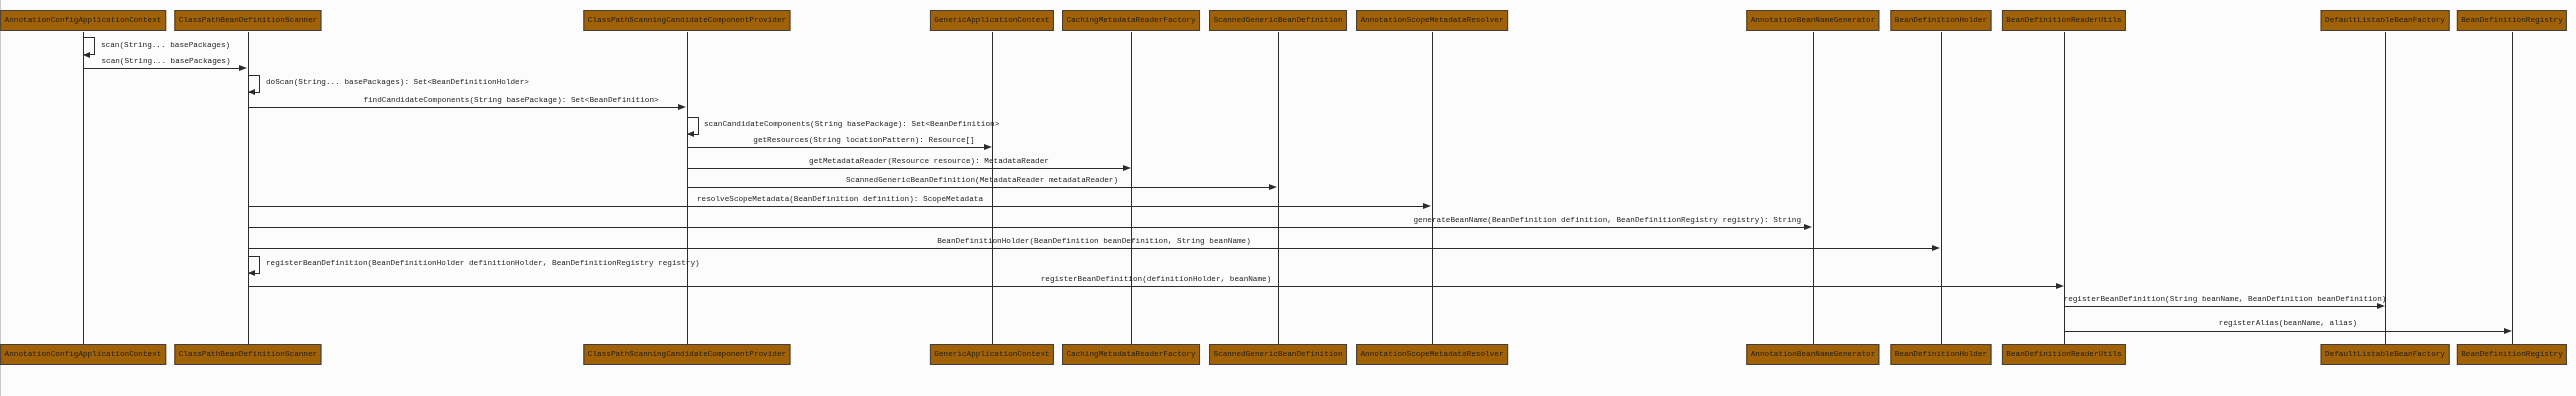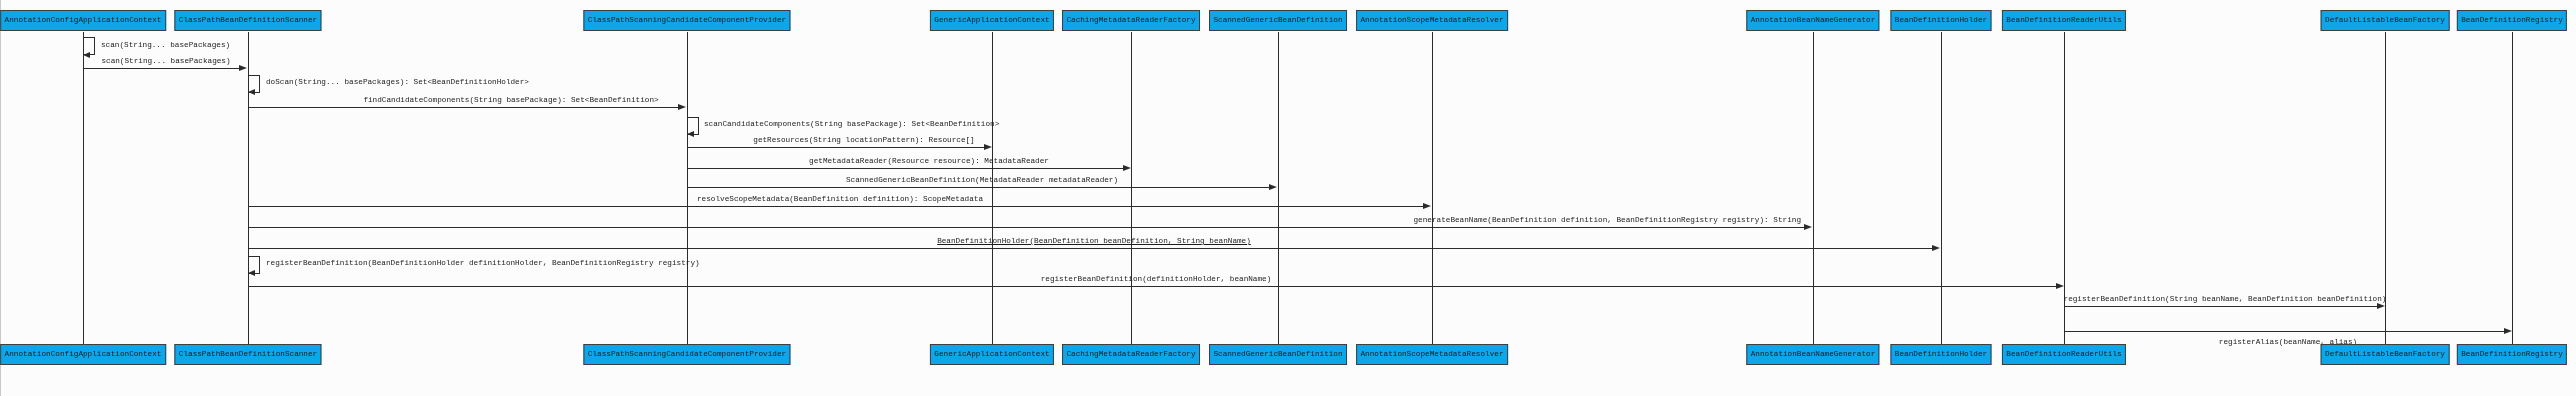--- a/index.html
+++ b/index.html
@@ -9,21 +9,21 @@
     background:#fcfcfc;
     font-family:"Liberation Mono","DejaVu Sans Mono",monospace;
     color:#1c1c1c;
   }
   #stage{position:relative;width:2576px;height:396px;}
   .edge-artifact{
     position:absolute;left:0;top:0;width:0.9px;height:396px;background:#c9c9c9;
   }
   .pbox{
     position:absolute;transform:translateX(-50%);
-    border:1.7px solid #3f3f3f;background:#0ea5e9;
+    border:1.7px solid #3f3f3f;background:#a16207;
     font-size:7.7px;line-height:19px;height:19px;
     padding:0 3.4px;white-space:nowrap;text-align:center;
     box-sizing:content-box;z-index:3;
   }
   .lifeline{
     position:absolute;width:0.9px;background:#2b2b2b;z-index:1;
   }
   .msg-line{
     position:absolute;height:1.3px;background:#2b2b2b;z-index:2;
   }
@@ -113,27 +113,27 @@
     <div class="msg-arrowhead" style="left: 1269px; top: 184px;"></div>
     <div class="msg-label" style="top: 176px; left: 982px; transform: translateX(-50%);">ScannedGenericBeanDefinition(MetadataReader metadataReader)</div>
     <div class="msg-line" style="left: 248px; top: 206px; width: 1176px;"></div>
     <div class="msg-arrowhead" style="left: 1423px; top: 203px;"></div>
     <div class="msg-label" style="top: 195px; left: 840px; transform: translateX(-50%);">resolveScopeMetadata(BeanDefinition definition): ScopeMetadata</div>
     <div class="msg-line" style="left: 248px; top: 227px; width: 1557px;"></div>
     <div class="msg-arrowhead" style="left: 1804px; top: 224px;"></div>
     <div class="msg-label" style="top: 216px; left: 1801px; transform: translateX(-100%);">generateBeanName(BeanDefinition definition, BeanDefinitionRegistry registry): String</div>
     <div class="msg-line" style="left: 248px; top: 248px; width: 1685px;"></div>
     <div class="msg-arrowhead" style="left: 1932px; top: 245px;"></div>
-    <div class="msg-label" style="top: 237px; left: 1094px; transform: translateX(-50%); text-decoration: underline;">BeanDefinitionHolder(BeanDefinition beanDefinition, String beanName)</div>
+    <div class="msg-label" style="top: 237px; left: 1094px; transform: translateX(-50%);">BeanDefinitionHolder(BeanDefinition beanDefinition, String beanName)</div>
     <div class="self-rect" style="left: 248px; top: 256px;"></div>
     <div class="self-arrowhead" style="left: 248px; top: 270px;"></div>
     <div class="msg-label" style="left: 266px; top: 259px;">registerBeanDefinition(BeanDefinitionHolder definitionHolder, BeanDefinitionRegistry registry)</div>
     <div class="msg-line" style="left: 248px; top: 286px; width: 1808px;"></div>
     <div class="msg-arrowhead" style="left: 2056px; top: 283px;"></div>
     <div class="msg-label" style="top: 275px; left: 1156px; transform: translateX(-50%);">registerBeanDefinition(definitionHolder, beanName)</div>
     <div class="msg-line" style="left: 2064px; top: 306px; width: 313px;"></div>
     <div class="msg-arrowhead" style="left: 2377px; top: 303px;"></div>
     <div class="msg-label" style="top: 295px; left: 2225px; transform: translateX(-50%);">registerBeanDefinition(String beanName, BeanDefinition beanDefinition)</div>
     <div class="msg-line" style="left: 2064px; top: 331px; width: 440px;"></div>
     <div class="msg-arrowhead" style="left: 2504px; top: 328px;"></div>
-    <div class="msg-label" style="top: 338px; left: 2288px; transform: translateX(-50%);">registerAlias(beanName, alias)</div>
+    <div class="msg-label" style="top: 319px; left: 2288px; transform: translateX(-50%);">registerAlias(beanName, alias)</div>
   </div>
 
 
 </body></html>

